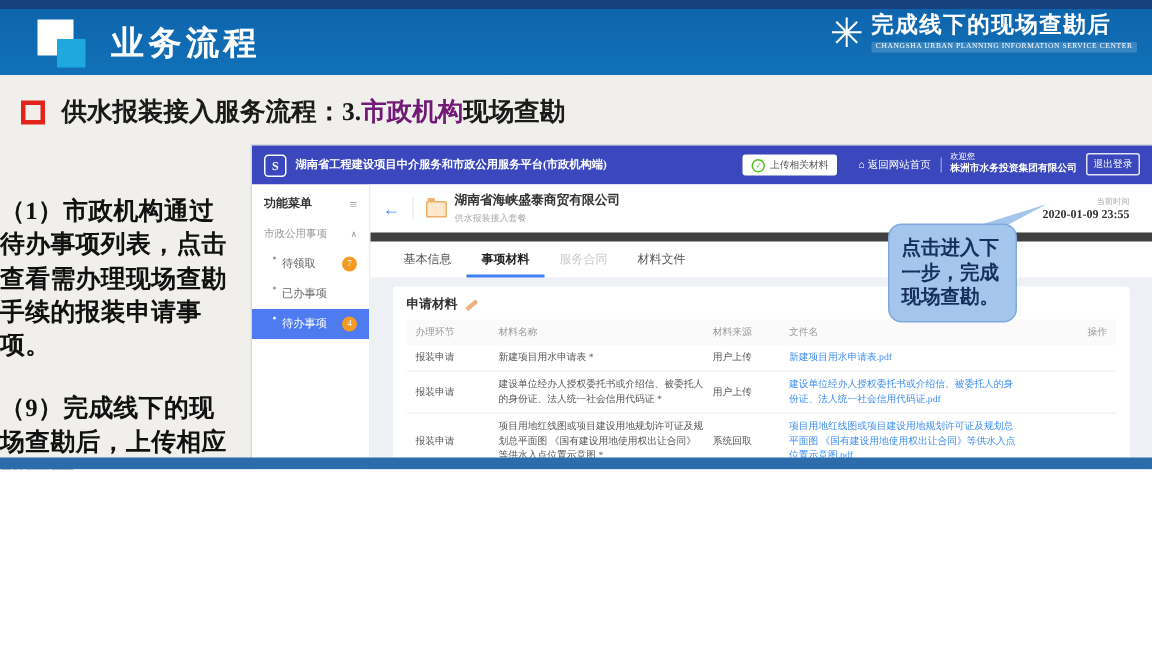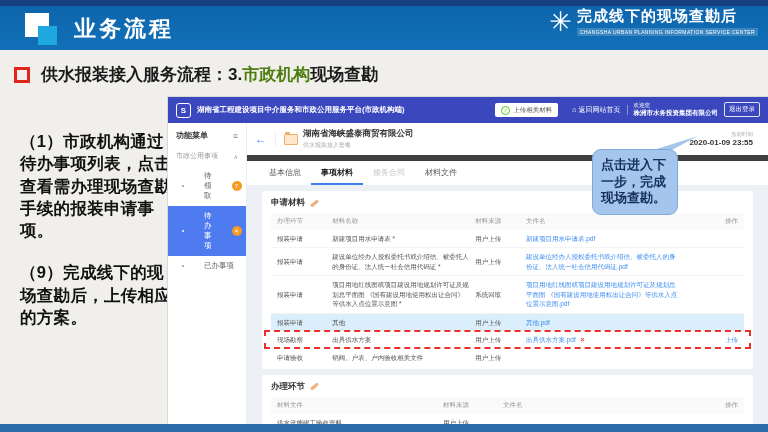--- a/index.html
+++ b/index.html
@@ -1,38 +1,38 @@
 <!DOCTYPE html>
 <html><head>
 <meta charset="utf-8">
 <style>
   html,body{margin:0;padding:0}
-  .slide{position:relative;width:768px;height:432px;background:#f0efec;overflow:hidden;
-         font-family:Liberation Sans, sans-serif}
+  .slide{position:relative;width:768px;height:313px;background:#f0efec;overflow:hidden;
+         font-family:Liberation Serif, serif}
 
   
   .banner{position:absolute;top:0;left:0;right:0;height:50px;background:linear-gradient(180deg,#0d63ab,#1171b8)}
   .banner-topline{position:absolute;top:0;left:0;right:0;height:6px;background:#16407e}
   .sq-white{position:absolute;left:25px;top:13px;width:24px;height:24px;background:#fff}
   .sq-cyan{position:absolute;left:38px;top:26px;width:19px;height:19px;background:#1fa8e0}
   .banner-title{position:absolute;left:74px;top:14px;color:#fff;font-size:22px;font-weight:700;letter-spacing:3px}
   .org{position:absolute;right:10px;top:7px;display:flex;align-items:flex-start;gap:5px}
   .org-icon{color:#fff;font-size:27px;line-height:1;margin-top:2px}
   .org-cn{color:#fff;font-size:15px;font-weight:700;letter-spacing:1px}
   .org-en{margin-top:2px;background:rgba(255,255,255,.18);color:#fff;font-size:5px;letter-spacing:.4px;
           padding:1px 3px;border-radius:1px;text-align:center;white-space:nowrap}
 
   
   .heading{position:absolute;left:14px;top:63px;display:flex;align-items:center;gap:11px}
   .heading .bullet{width:10px;height:10px;border:3px solid #e1251b;flex:none}
   .heading .txt{font-size:17px;font-weight:700;color:#1a1a1a;white-space:nowrap}
-  .heading .hl{color:#4d7c0f}
-
-  
-  .notes{position:absolute;left:20px;top:130px;width:158px;font-size:16.5px;font-weight:700;
+  .heading .hl{color:#701a75}
+
+  
+  .notes{position:absolute;left:0;top:130px;width:158px;font-size:16.5px;font-weight:700;
          color:#111;line-height:1.35;letter-spacing:.3px}
   .notes p{margin:0 0 20px}
 
   
   .app{position:absolute;left:168px;top:97px;width:600px;height:327px;background:#fff;
        box-shadow:0 0 0 1px #d9d9d9;display:flex;flex-direction:column}
   .nav{height:26px;background:#3a47bd;display:flex;align-items:center;padding:0 8px;gap:6px;color:#fff;flex:none}
   .nav-logo{width:13px;height:13px;border:1px solid #fff;border-radius:3px;font-size:8px;font-weight:700;
             display:flex;align-items:center;justify-content:center;flex:none}
   .nav-title{font-size:7.5px;font-weight:700;white-space:nowrap}
@@ -46,21 +46,21 @@
   .welcome{font-size:5.5px;line-height:1.3;white-space:nowrap}
   .welcome .co{font-size:6.5px;font-weight:700}
   .logout{border:1px solid rgba(255,255,255,.85);border-radius:2px;font-size:6.5px;padding:2px 4px;white-space:nowrap}
 
   .appbody{flex:1;display:flex;min-height:0}
   .side{width:78px;background:#fff;border-right:1px solid #ededed;flex:none}
   .side-head{display:flex;align-items:center;padding:7px 8px 5px;color:#333;font-weight:700;font-size:8px}
   .side-head .ham{margin-left:auto;color:#888;font-size:9px;font-weight:400}
   .side-group{display:flex;align-items:center;padding:5px 8px;color:#999;font-size:7px}
   .side-group .caret{margin-left:auto;font-size:6px}
-  .side-item{display:flex;align-items:center;gap:20px;padding:5px 8px 5px 14px;color:#666;font-size:7.5px}
+  .side-item{display:flex;gap:4px;padding:5px 8px 5px 14px;color:#666;font-size:7.5px}
   .side-item .dot{width:2px;height:2px;border-radius:50%;background:#999;flex:none}
   .side-item .badge{margin-left:auto;min-width:10px;height:10px;border-radius:5px;background:#f59a23;
                     color:#fff;font-size:6px;line-height:10px;text-align:center}
   .side-item.active{background:#4e7bf0;color:#fff}
   .side-item.active .dot{background:#fff}
 
   .content{flex:1;background:#edf0f4;display:flex;flex-direction:column;min-width:0}
   .cbar{background:#fff;display:flex;align-items:center;height:32px;padding:0 8px;flex:none}
   .back{color:#4a8df0;font-size:12px;flex:none}
   .vsep{width:1px;height:14px;background:#eee;margin:0 8px;flex:none}
@@ -174,28 +174,28 @@
         </div>
         <div class="side-group">
           <span>市政公用事项</span>
           <span class="caret">∧</span>
         </div>
         <div class="side-item">
           <span class="dot"></span>
           <span>待领取</span>
           <span class="badge">7</span>
         </div>
+        <div class="side-item">
+          <span class="dot"></span>
+          <span>已办事项</span>
+        </div>
         <div class="side-item active">
           <span class="dot"></span>
           <span>待办事项</span>
           <span class="badge">4</span>
-        </div>
-        <div class="side-item">
-          <span class="dot"></span>
-          <span>已办事项</span>
         </div>
       </div>
 
       <div class="content">
 
         <div class="cbar">
           <span class="back">←</span>
           <span class="vsep"></span>
           <span class="folder"></span>
           <span class="cname">

